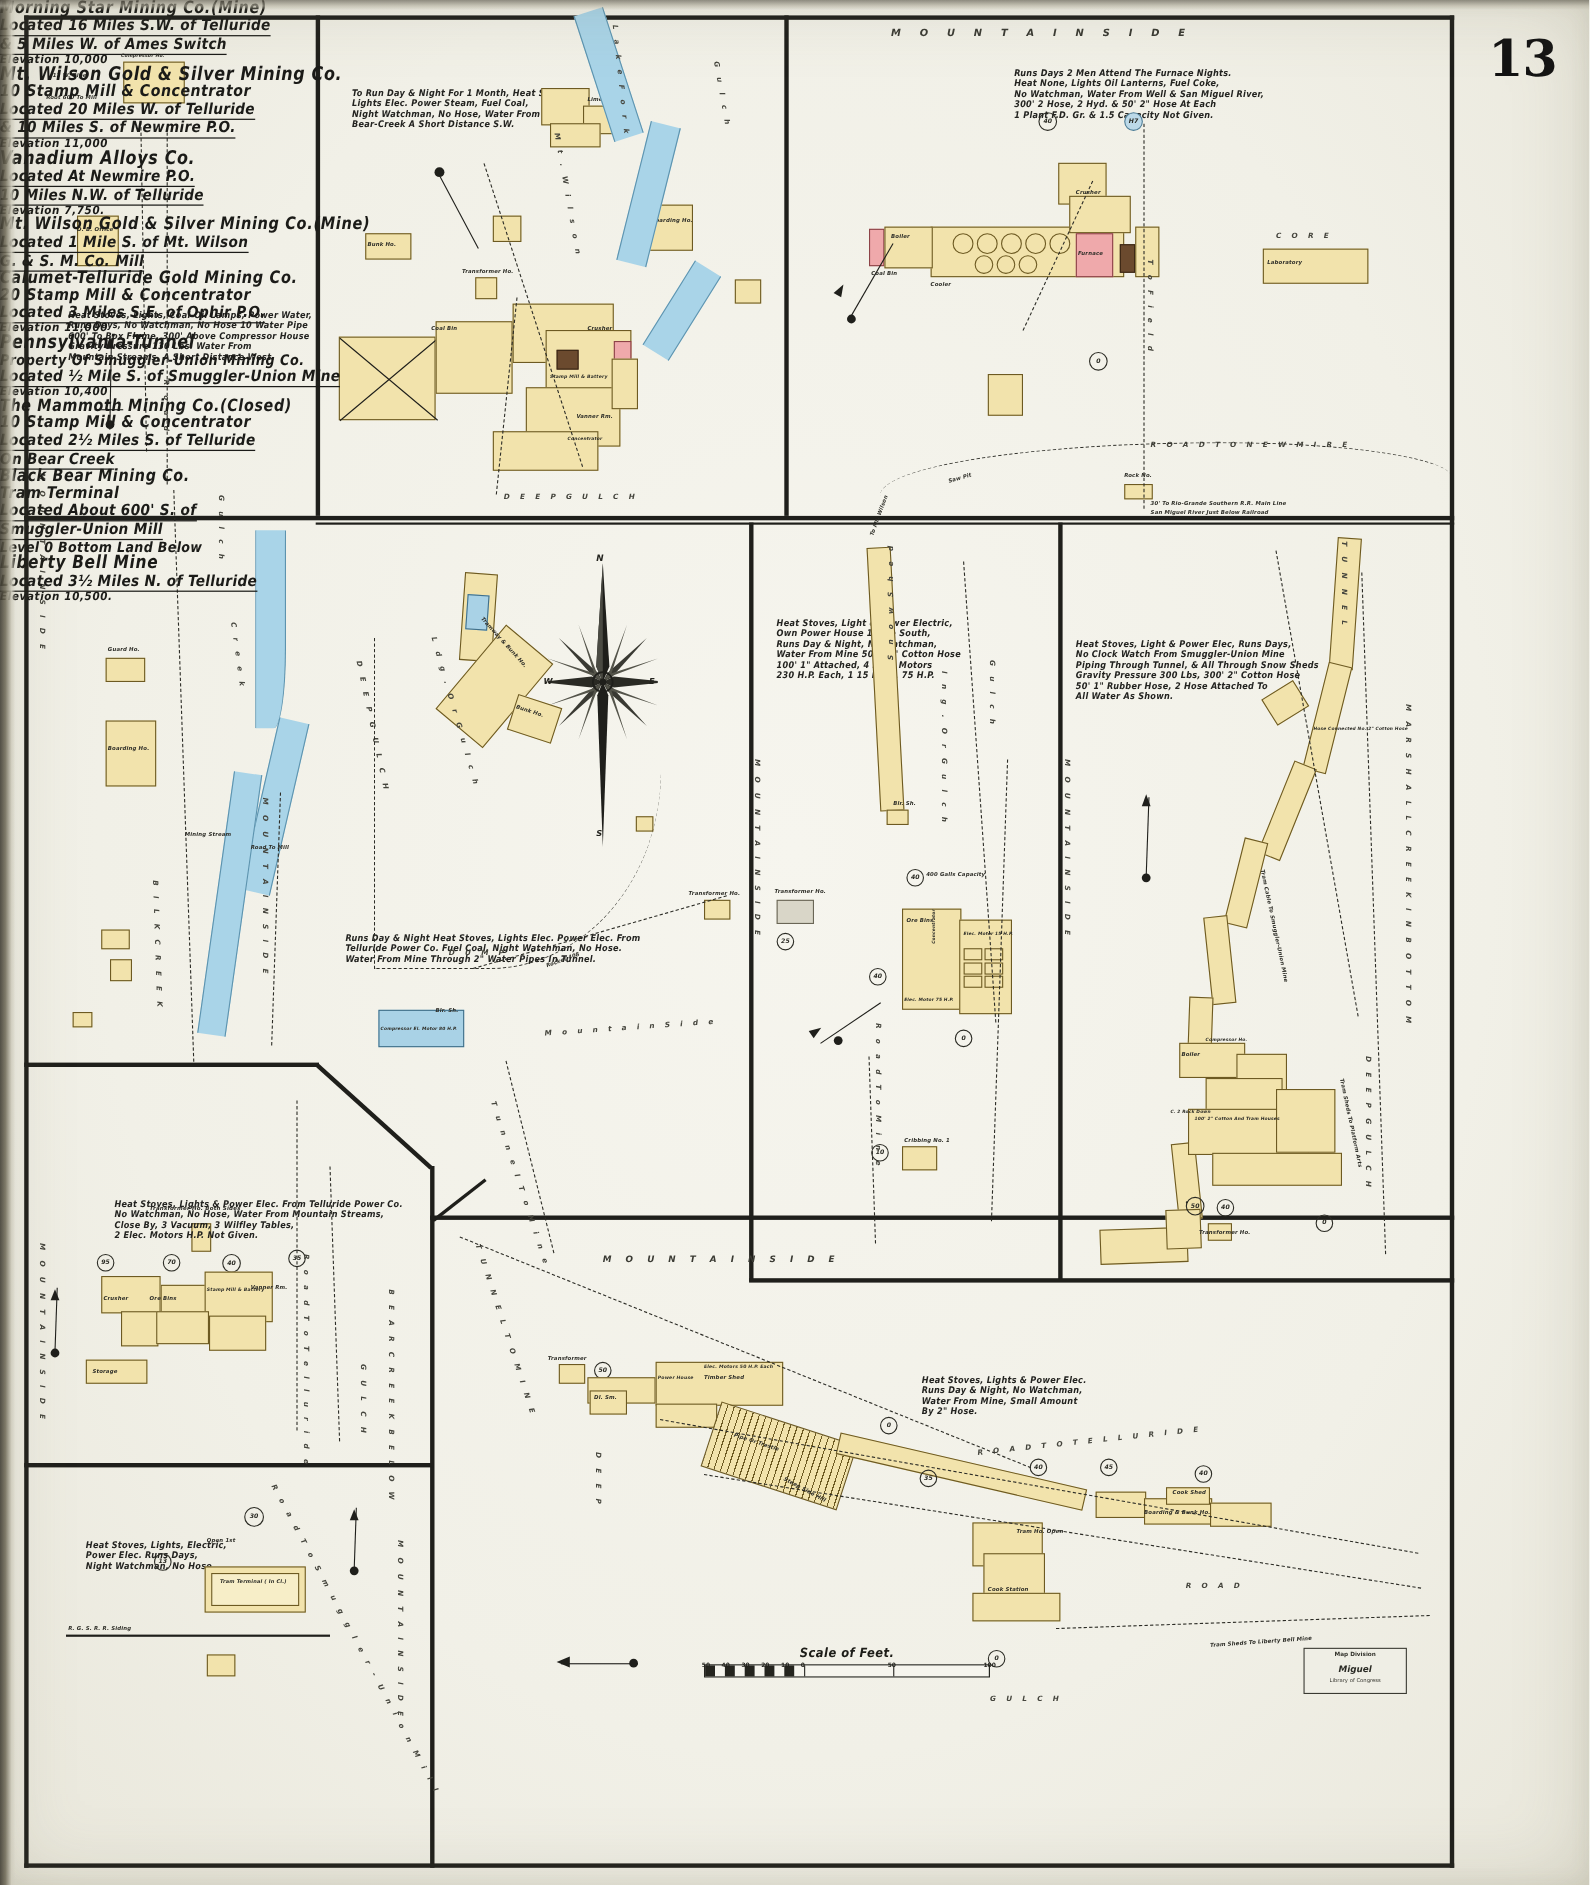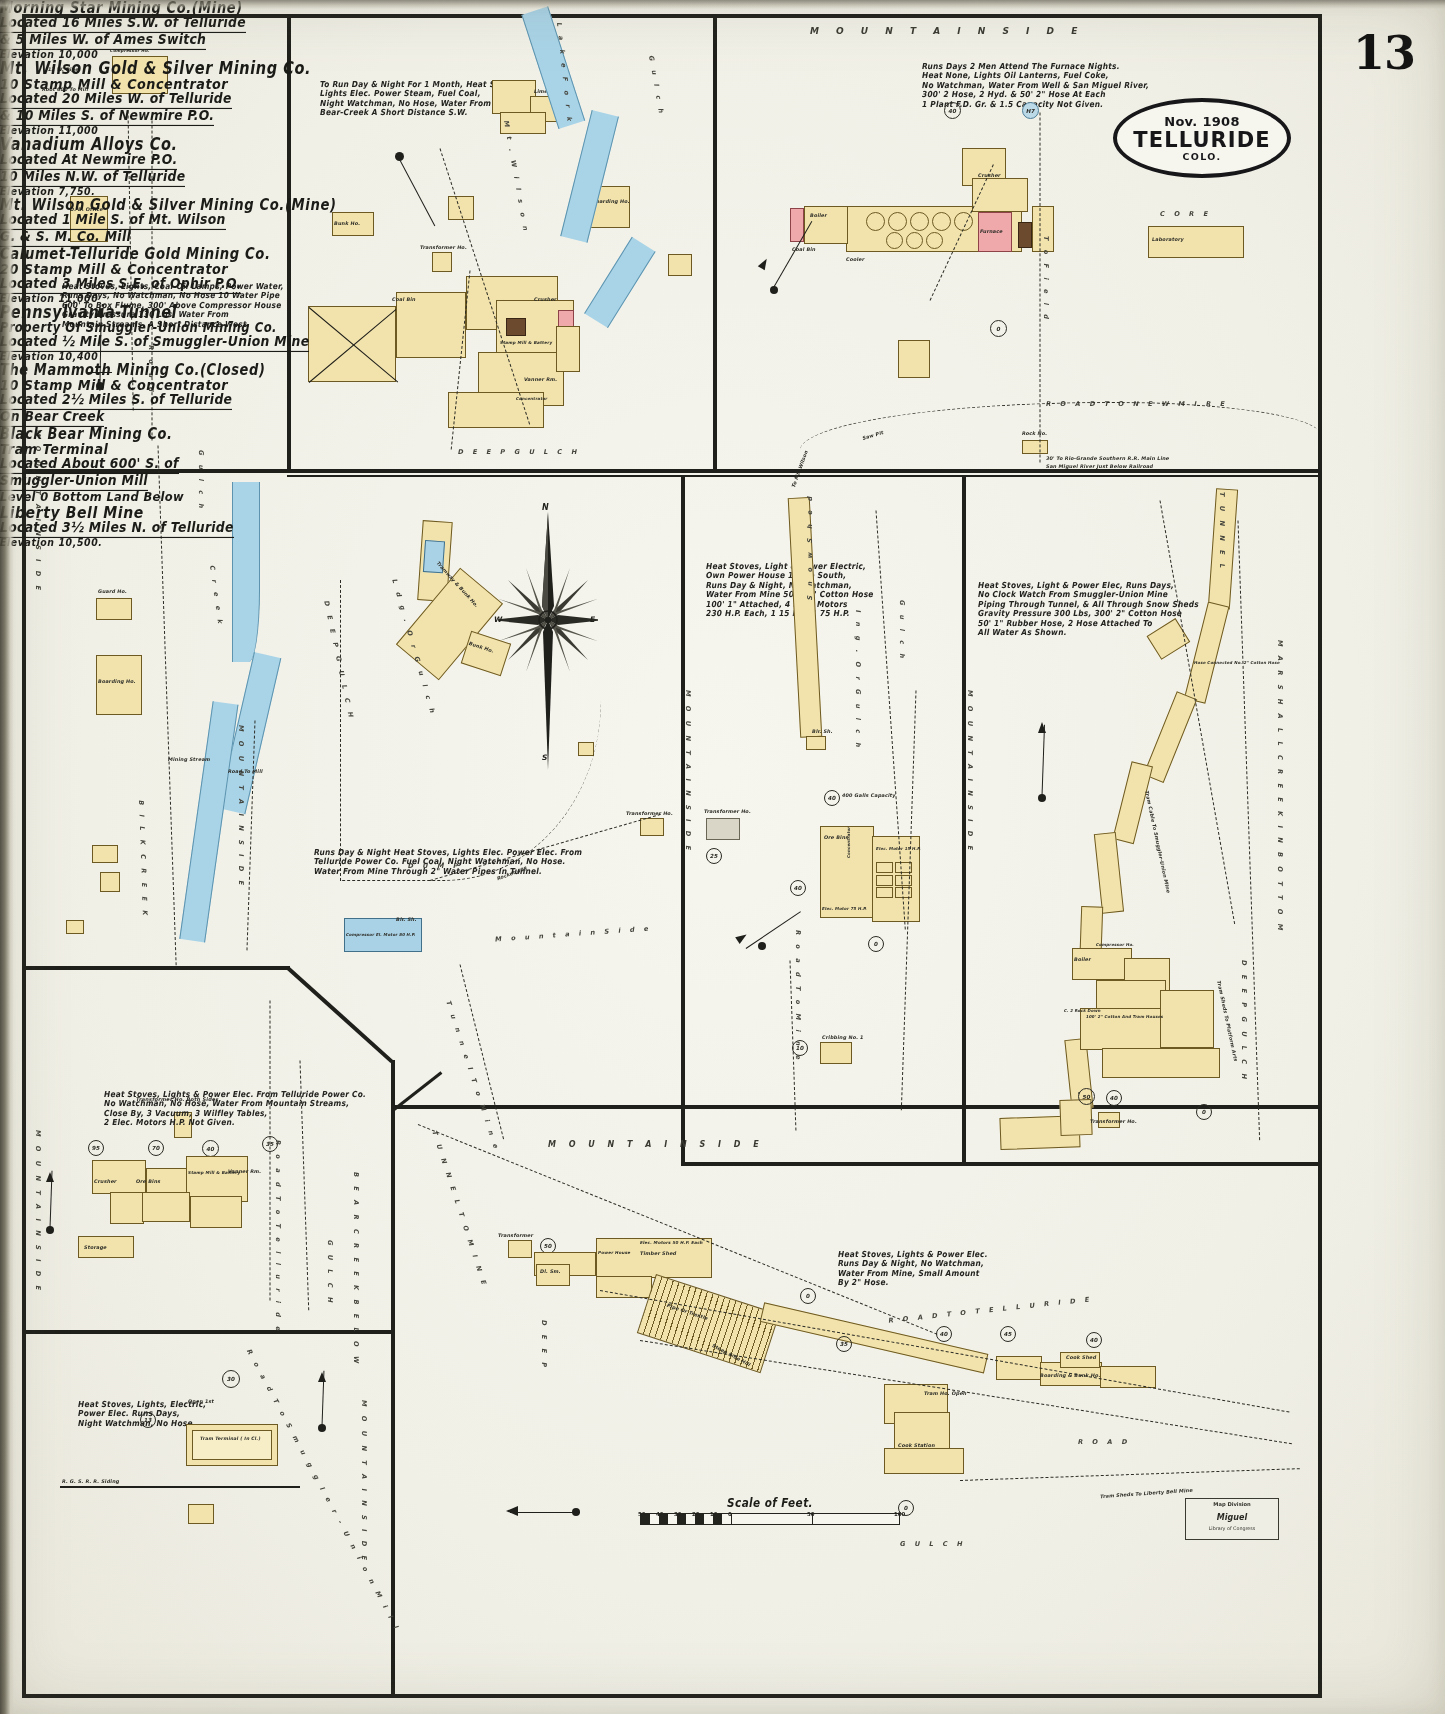--- a/index.html
+++ b/index.html
@@ -93,25 +93,20 @@
   .rot{position:absolute;transform-origin:left center;}
 </style>
 </head>
 <body>
 
 <div id="sheet">
   <div id="paper"></div>
 
   <div id="pageno">13</div>
 
-  <div id="cartouche">
-    <div class="c1">Nov. 1908</div>
-    <div class="c2">TELLURIDE</div>
-    <div class="c3">COLO.</div>
-  </div>
 
   <div class="frame noshadow" style="left:22px;top:14px;width:265px;height:455px;border-right:none;border-top:none;border-left:none;"></div>
   <div class="solidline" style="left:287px;top:14px;width:3.5px;height:455px;"></div>
   <div class="solidline" style="left:713px;top:14px;width:3.5px;height:455px;"></div>
   <div class="solidline" style="left:22px;top:469px;width:1300px;height:3.5px;"></div>
   <div class="solidline" style="left:287px;top:475px;width:1035px;height:2px;"></div>
   <div class="solidline" style="left:681px;top:475px;width:3.5px;height:690px;"></div>
   <div class="solidline" style="left:962px;top:475px;width:3.5px;height:690px;"></div>
   <div class="solidline" style="left:681px;top:1162px;width:641px;height:3.5px;"></div>
   <div class="solidline" style="left:22px;top:966px;width:268px;height:3.5px;"></div>

